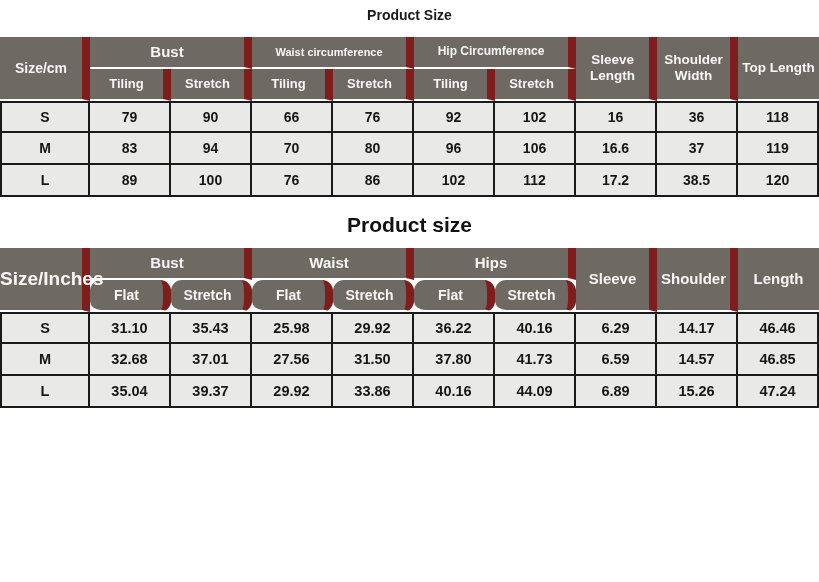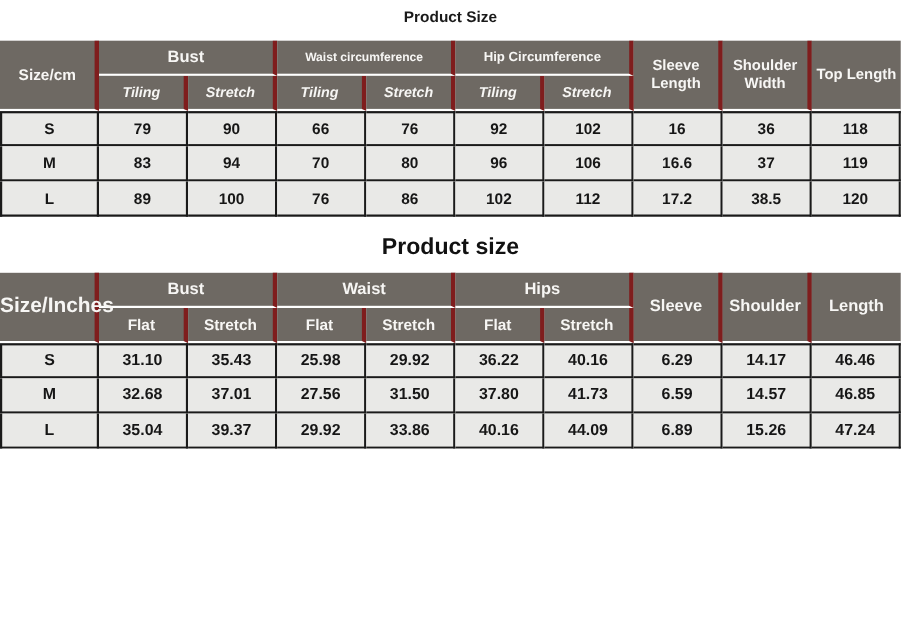--- a/index.html
+++ b/index.html
@@ -47,45 +47,45 @@
   th, td {
     box-sizing: border-box;
     padding: 0;
     text-align: center;
     vertical-align: middle;
     font-weight: 700;
   }
   th {
     background: #6e6963;
     color: #f7f6f4;
-    border-right: 4px solid #7f1d1d;
+    border-right: 8px solid #7f1d1d;
     border-bottom: 2px solid #ffffff;
     line-height: 1.15;
   }
   th.last { border-right: 0; }
   td {
     background: #e9e9e7;
     color: #161616;
     font-size: 14px;
     border-right: 2px solid #1a1a1a;
     border-bottom: 2px solid #1a1a1a;
   }
   tbody tr td:first-child { border-left: 2px solid #1a1a1a; }
   tbody tr:first-child td { border-top: 2px solid #1a1a1a; }
   
   .cm .corner { font-size: 14px; }
   .cm .grp-0  { font-size: 15px; }
   .cm .grp-1  { font-size: 11px; }
   .cm .grp-2  { font-size: 12px; }
-  .cm .sub    { font-size: 13px; font-style: italic; }
+  .cm .sub    { font-size: 13px; }
   .cm .single { font-size: 13.5px; }
   
   .inch .corner { font-size: 19px; white-space: nowrap; }
   .inch .grp-0, .inch .grp-1, .inch .grp-2 { font-size: 15px; }
-  .inch .sub    { font-size: 14px; }
+  .inch .sub    { font-size: 14px; border-radius: 11px; }
   .inch .single { font-size: 15px; white-space: nowrap; }
   .inch td { font-size: 14.5px; }
   
   .warm-tips { padding-left: 5px; }
   .warm-tips-heading {
     margin-top: 8px;
     font-size: 14.5px;
     font-weight: 700;
     color: #1f1838;
   }

